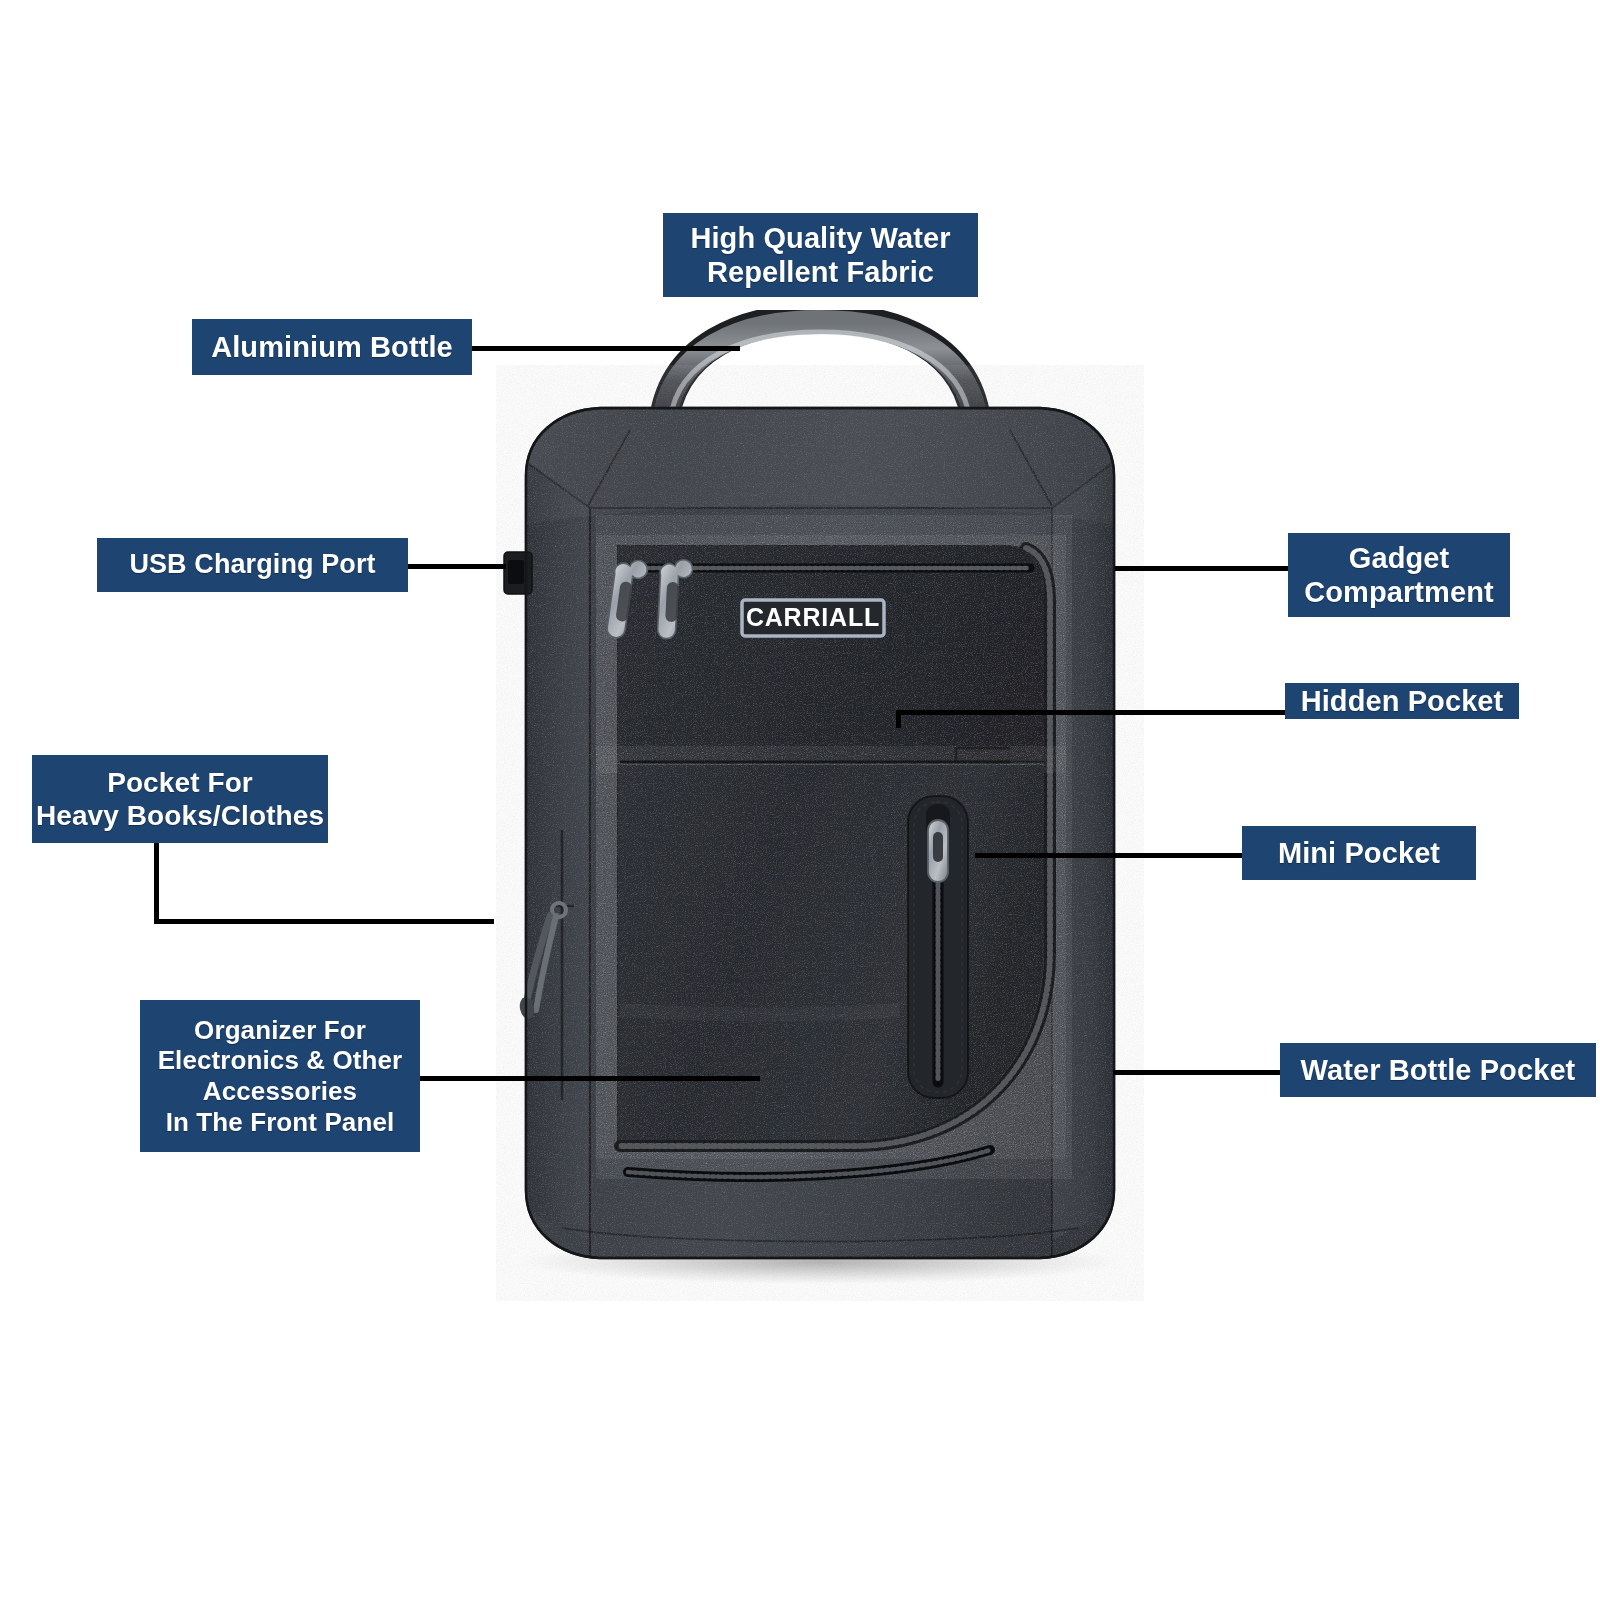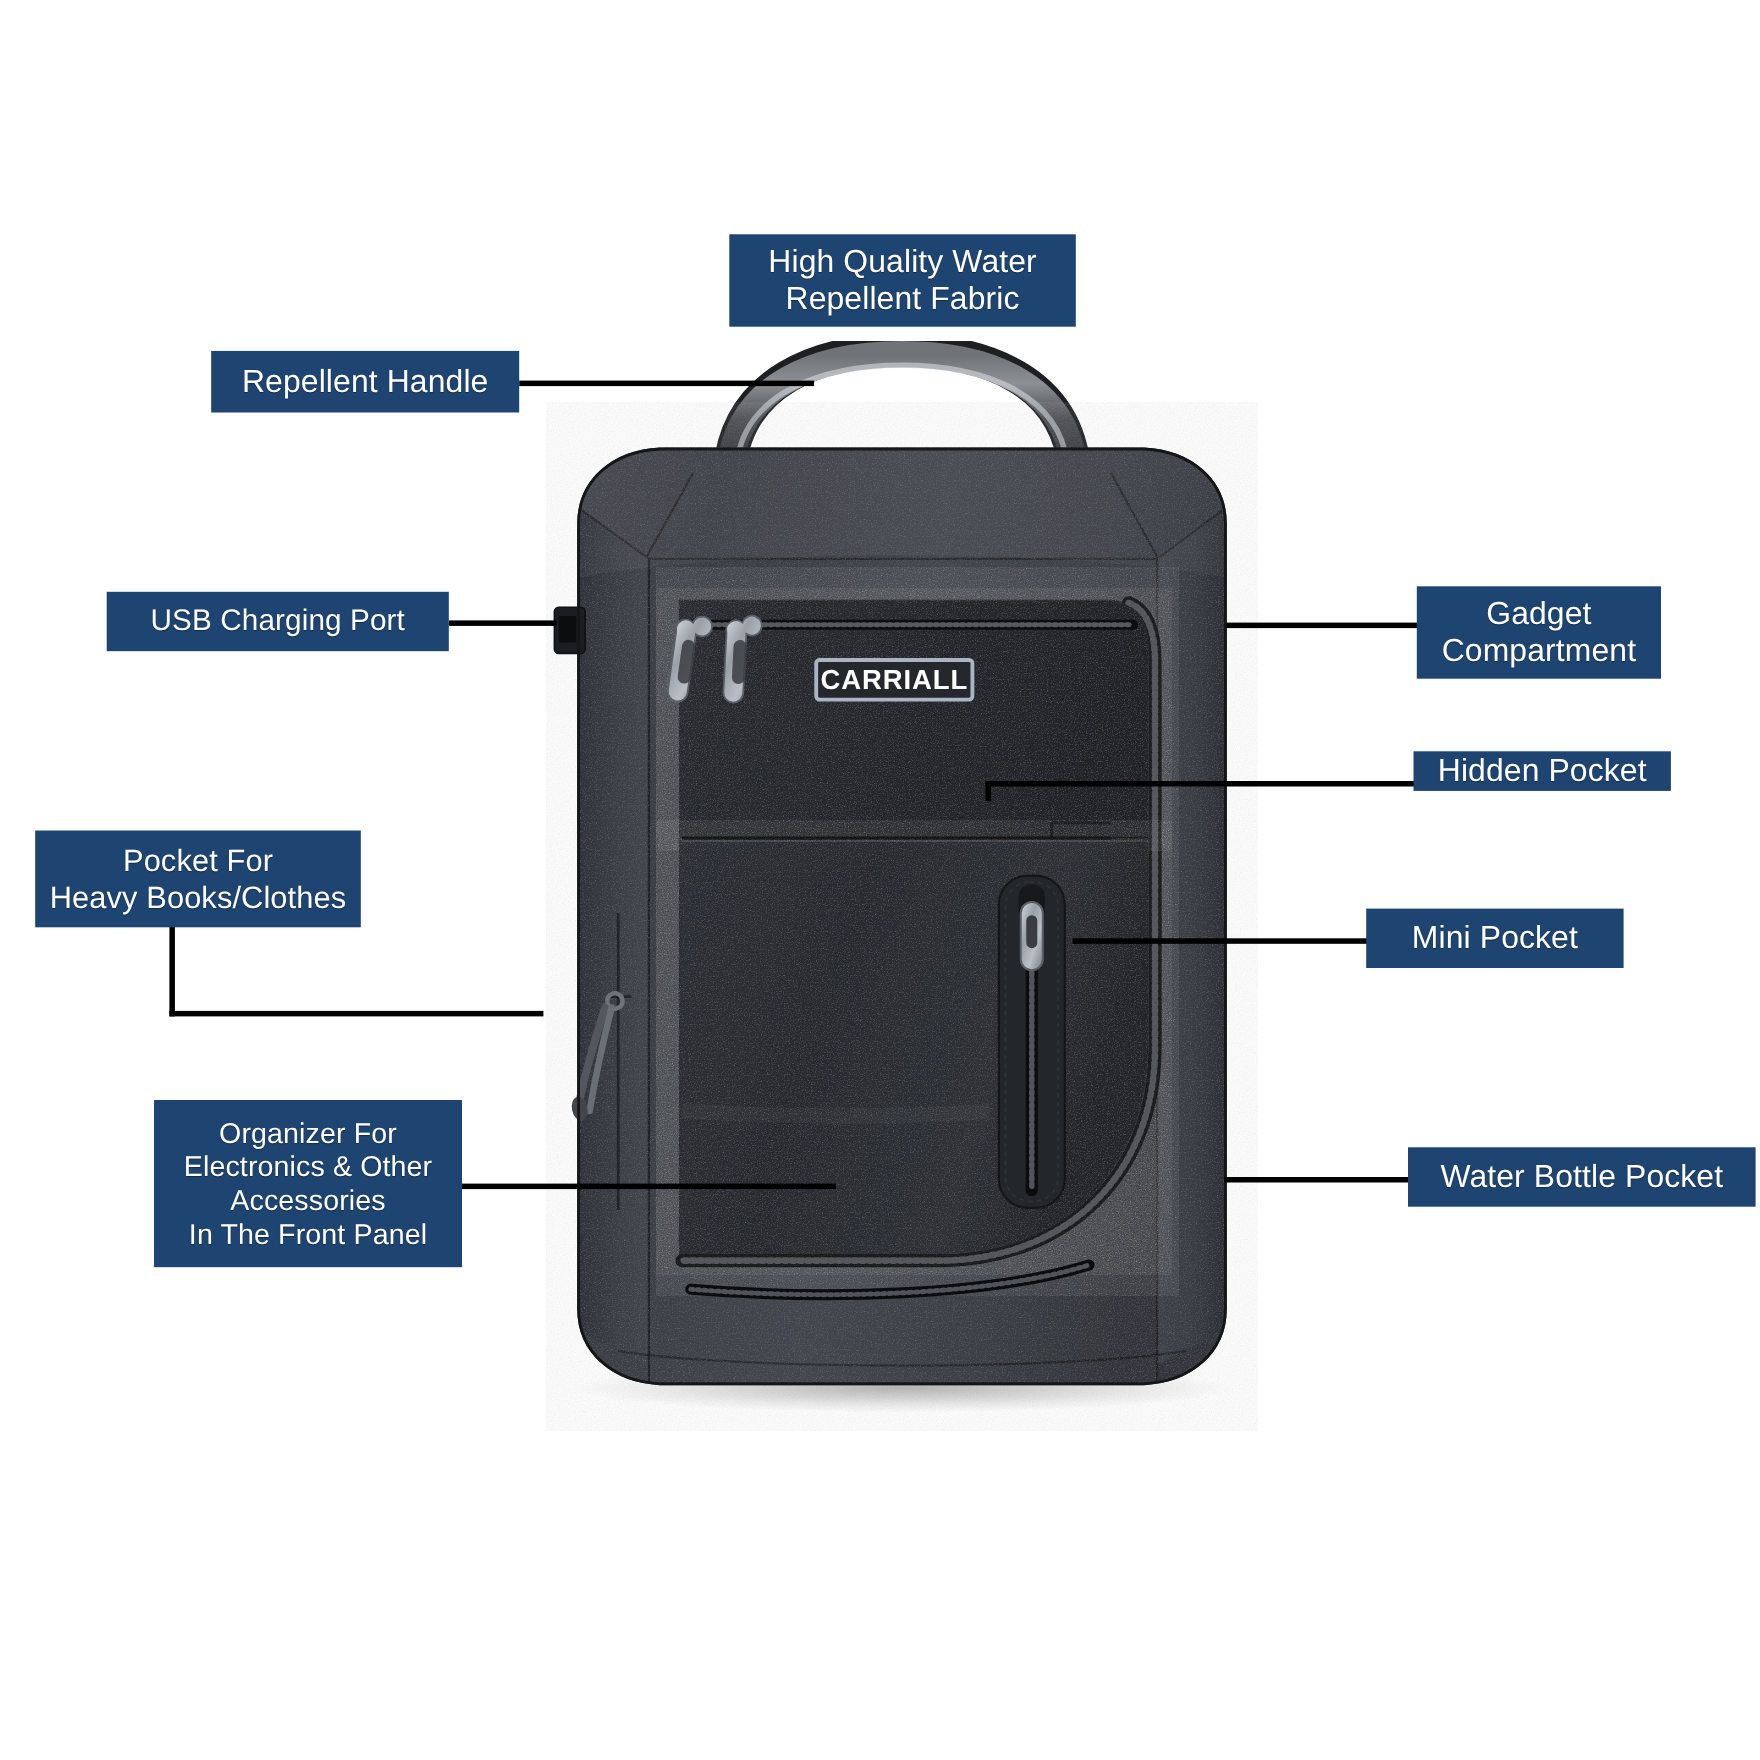--- a/index.html
+++ b/index.html
@@ -18,21 +18,21 @@
 
   
   .callout {
     position: absolute;
     background: #1e4471;
     color: #ffffff;
     display: flex;
     align-items: center;
     justify-content: center;
     text-align: center;
-    font-weight: normal;
+    font-weight: bold;
     line-height: 1.18;
     letter-spacing: 0.1px;
     padding: 9px 0;
     text-shadow: 0 1px 1px rgba(0,0,0,0.35);
     z-index: 40;
   }
   .callout .lbl { display: block; white-space: pre-line; }
 
   
   .leader {
@@ -298,21 +298,21 @@
   <div class="leader h" style="left:975px; top:853px; width:268px;"></div>
 
   <div class="leader h" style="left:1113px; top:1070px; width:168px;"></div>
 
   <div class="callout" style="left:663px; top:213px; width:315px; height:84px; font-size:29px;">
     <span class="lbl">High Quality Water
 Repellent Fabric</span>
   </div>
 
   <div class="callout" style="left:192px; top:319px; width:280px; height:56px; font-size:29px;">
-    <span class="lbl">Repellent Handle</span>
+    <span class="lbl">Aluminium Bottle</span>
   </div>
 
   <div class="callout" style="left:97px; top:538px; width:311px; height:54px; font-size:27px;">
     <span class="lbl">USB Charging Port</span>
   </div>
 
   <div class="callout" style="left:32px; top:755px; width:296px; height:88px; font-size:28px;">
     <span class="lbl">Pocket For
 Heavy Books/Clothes</span>
   </div>

